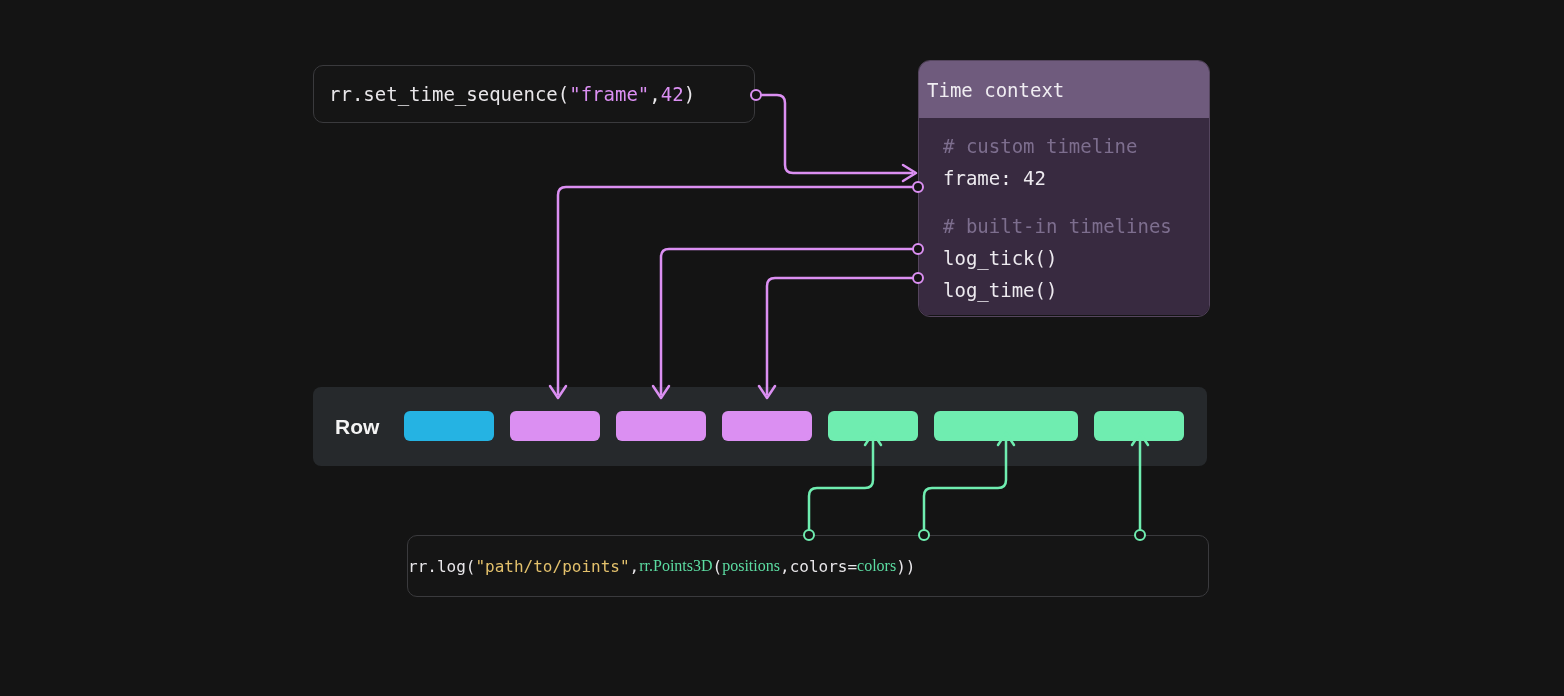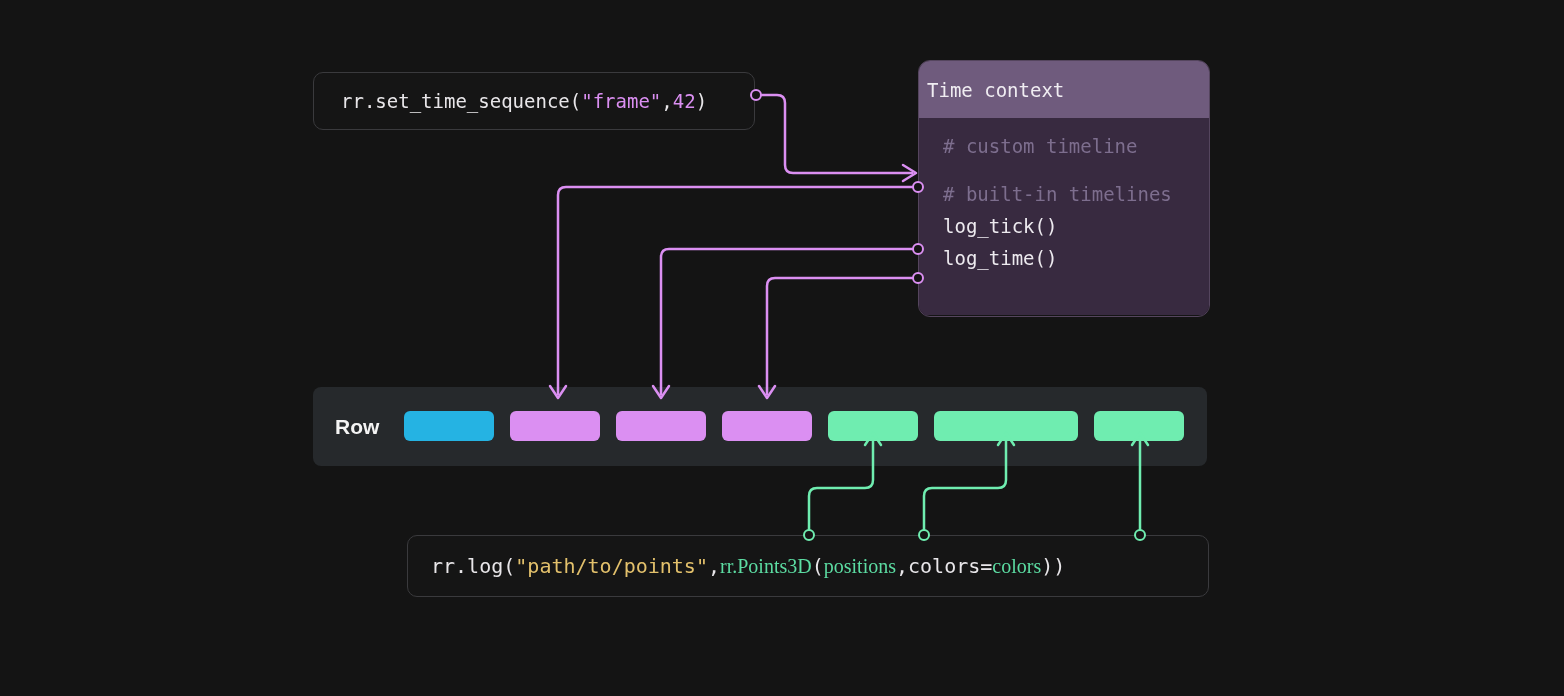--- a/index.html
+++ b/index.html
@@ -17,22 +17,22 @@
 
   
   .code-box {
     background:var(--code-box-bg);
     border:1px solid var(--code-box-border);
     border-radius:10px;
     display:flex;
     align-items:center;
     color:var(--code-text);
   }
-  .code-box-top { left:313px; top:65px; width:442px; height:58px; padding-left:27px; font-size:19px;margin-top:7px; }
-  .code-box-bottom { left:407px; top:535px; width:802px; height:62px; padding-left:23px; font-size:20px; }
+  .code-box-top { left:313px; top:65px; width:442px; height:58px; padding-left:15px; font-size:19px; }
+  .code-box-bottom { left:407px; top:535px; width:802px; height:62px; font-size:16px; }
   .tok-purple { color:var(--purple); }
   .tok-yellow { color:var(--yellow); }
   .tok-green  { color:var(--green-code);font-family:Liberation Serif, serif; }
 
   
   .panel {
     left:918px; top:60px; width:292px; height:257px;
     border:1px solid var(--panel-border);
     border-radius:12px;
     overflow:hidden;
@@ -94,20 +94,21 @@
     <span class="tok-purple">42</span>
     <span>)</span>
 </div>
 
 <div class="abs panel">
   <div class="panel-header">
     <span>Time context</span>
   </div>
   <div class="panel-body">
     <div class="panel-line panel-comment"># custom timeline</div>
+    <div class="panel-line panel-code">frame: 42</div>
     <div class="panel-line panel-comment group-gap"># built-in timelines</div>
     <div class="panel-line panel-code">log_tick()</div>
     <div class="panel-line panel-code">log_time()</div>
   </div>
 </div>
 
 <div class="abs row-bar">
   <div class="row-label">Row</div>
   <div class="row-cells">
       <div class="cell" style="width: 90px; background: var(--blue);"></div>

